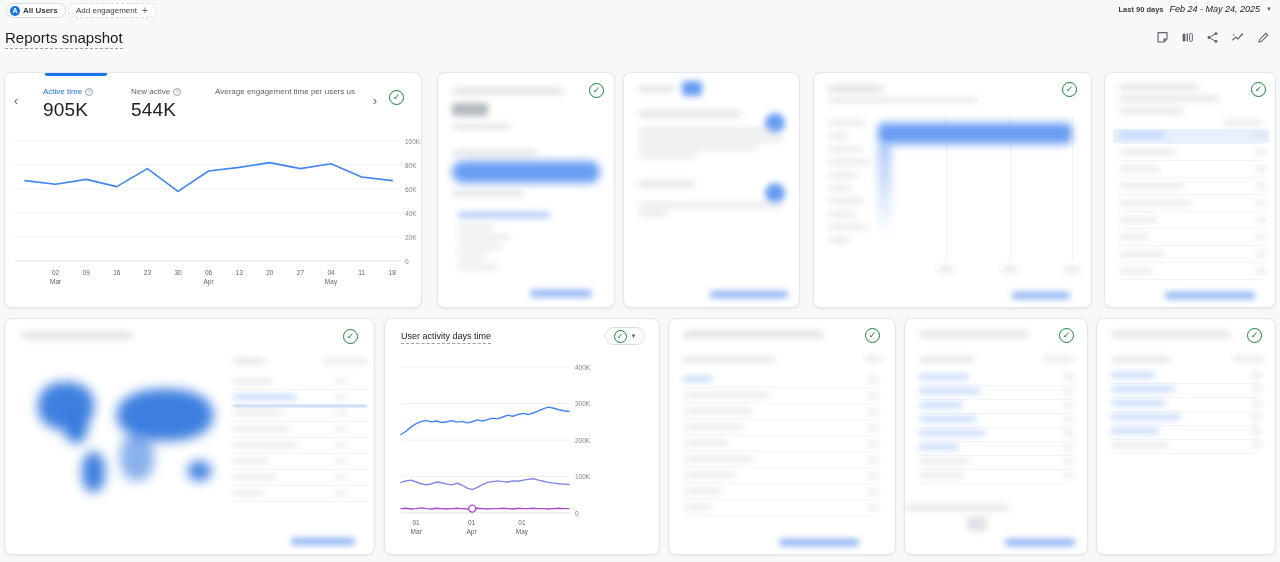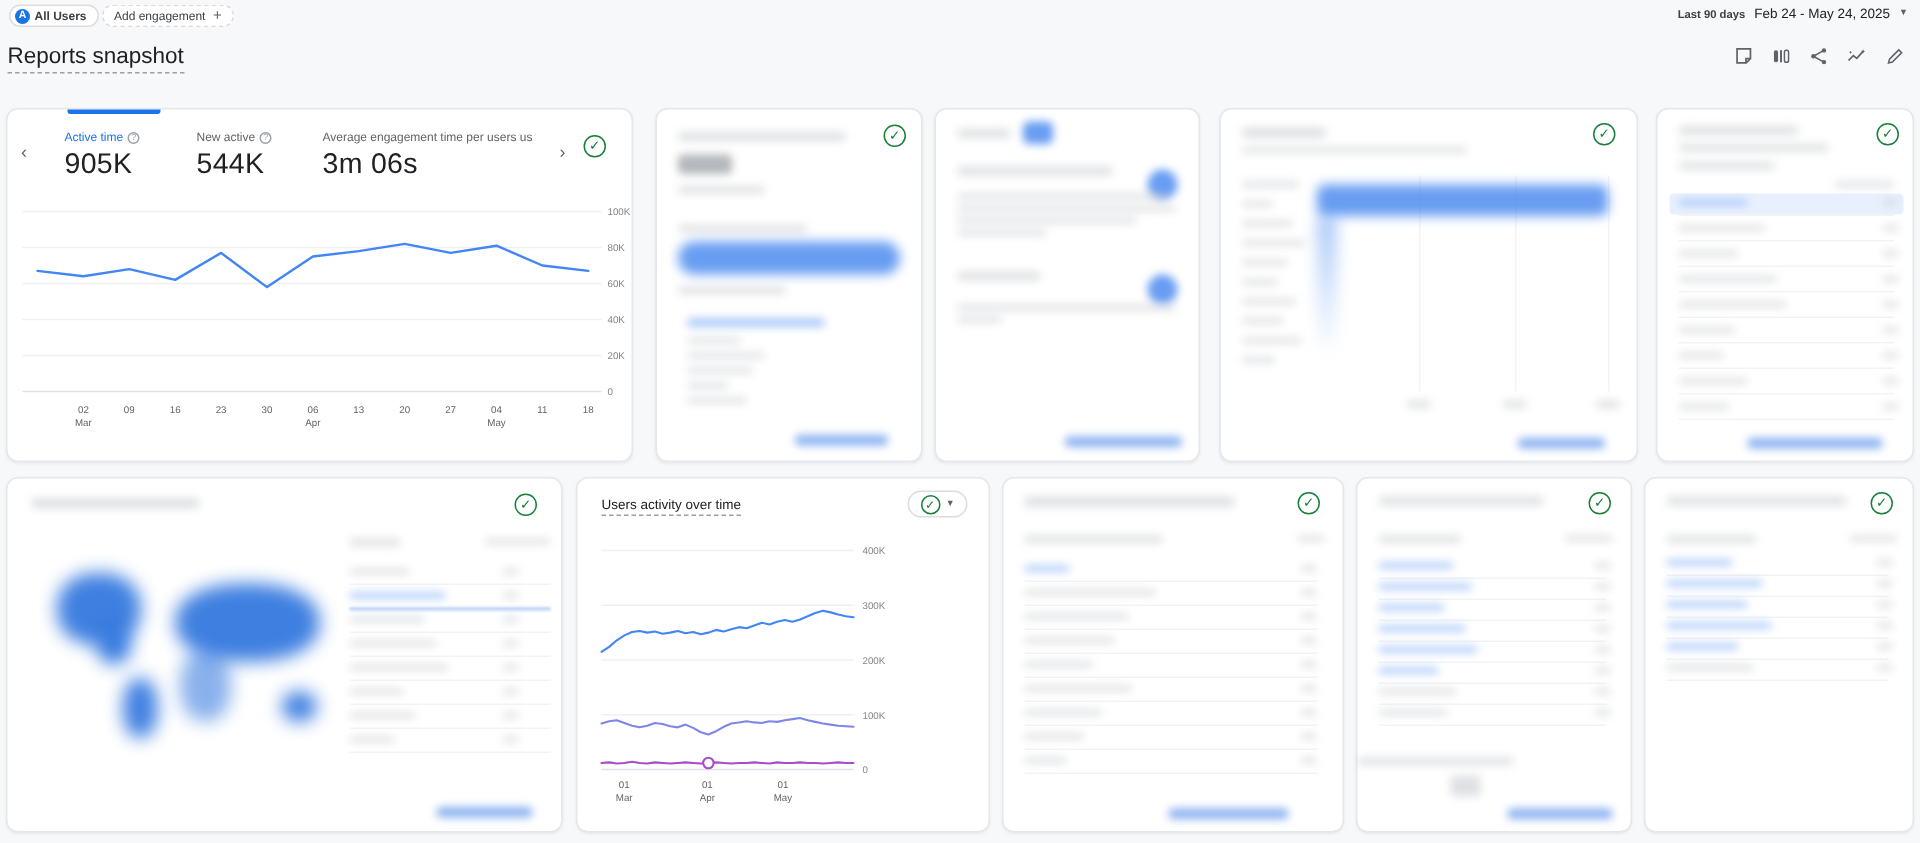--- a/index.html
+++ b/index.html
@@ -10,21 +10,21 @@
   
   .chip { position:absolute; top:3px; height:15px; display:flex; align-items:center; gap:3px;
           background:#fff; border:1px solid #dadce0; border-radius:8px; padding:0 7px 0 3px;
           font-size:8px; color:#3c4043; font-weight:bold; }
   .chip.dashed { border-style:dashed; padding:0 7px; font-weight:normal; color:#3c4043; }
   .avatarA { width:10px; height:10px; border-radius:50%; background:#1a73e8; color:#fff;
              font-size:7px; font-weight:bold; display:flex; align-items:center; justify-content:center; }
   .plus { font-size:10px; color:#5f6368; margin-left:2px; }
   .daterange { position:absolute; top:4px; right:8px; display:flex; align-items:center; gap:6px; }
   .dr-label { font-size:7.5px; font-weight:bold; color:#3c4043; }
-  .dr-value { font-size:9px; color:#202124; }
+  .dr-value { font-size:9px; color:#202124;font-style:italic; }
   .caret { font-size:6px; color:#5f6368; }
   .page-title { position:absolute; left:5px; top:29px; font-size:15px; color:#202124;
                 border-bottom:1px dashed #9aa0a6; padding-bottom:2px; }
   .toolbar { position:absolute; top:31px; right:10px; display:flex; gap:12px; align-items:center; }
   .toolbar svg { display:block; }
 
   
   .card { position:absolute; background:#fff; border:1px solid #e4e7eb; border-radius:8px;
           box-shadow:0 1px 2px rgba(60,64,67,.08); }
 
@@ -129,21 +129,20 @@
       <div class="m-label">
           <span>New active</span>
           <span class="help">?</span>
         </div>
       <div class="m-value">544K</div>
     </div>
     <div class="metric" style="left:210px; width:152px; overflow:hidden;">
       <div class="m-label">
           <span>Average engagement time per users us</span>
         </div>
-      <div class="m-value">3m 06s</div>
     </div>
     <div class="chev" style="left:368px; top:21px;">›</div>
     <div class="green-badge" style="left:384px; top:17px;">✓</div>
     <svg id="chart-users" width="410" height="156" style="position:absolute; left:8px; top:62px;">
         <line x1="2" y1="6" x2="388" y2="6" stroke="#eef0f2" stroke-width="1"></line>
         <text x="392" y="8.5" font-size="6.5" fill="#80868b" text-anchor="start">100K</text>
         <line x1="2" y1="30" x2="388" y2="30" stroke="#eef0f2" stroke-width="1"></line>
         <text x="392" y="32.5" font-size="6.5" fill="#80868b" text-anchor="start">80K</text>
         <line x1="2" y1="54" x2="388" y2="54" stroke="#eef0f2" stroke-width="1"></line>
         <text x="392" y="56.5" font-size="6.5" fill="#80868b" text-anchor="start">60K</text>
@@ -306,21 +305,21 @@
         <div class="sep" style="left: 228px; top: 166px; width: 134px;"></div>
         <div class="blur ph" style="left: 228px; top: 172px; width: 30px; height: 4px;"></div>
         <div class="blur ph" style="left: 330px; top: 172px; width: 11px; height: 4px;"></div>
         <div class="sep" style="left: 228px; top: 182px; width: 134px;"></div>
       </div>
     <div style="position:absolute; left:228px; top:86px; width:134px; height:2px; background:#aecbfa; filter:blur(1px);"></div>
     <div class="blur ph-link" style="left:286px; top:219px; width:64px;"></div>
   </div>
 
   <div class="card" style="left:384px; top:318px; width:276px; height:237px;">
-    <div class="act-title">Users activity over time</div>
+    <div class="act-title">User activity days time</div>
     <div class="act-pill">
       <span class="gb">✓</span>
       <span class="caret">▼</span>
     </div>
     <svg id="chart-activity" width="206" height="186" style="position:absolute; left:14px; top:40px;">
         <line x1="2" y1="8" x2="170" y2="8" stroke="#eef0f2" stroke-width="1"></line>
         <text x="176" y="10.5" font-size="6.5" fill="#80868b" text-anchor="start">400K</text>
         <line x1="2" y1="44.5" x2="170" y2="44.5" stroke="#eef0f2" stroke-width="1"></line>
         <text x="176" y="47" font-size="6.5" fill="#80868b" text-anchor="start">300K</text>
         <line x1="2" y1="81" x2="170" y2="81" stroke="#eef0f2" stroke-width="1"></line>

